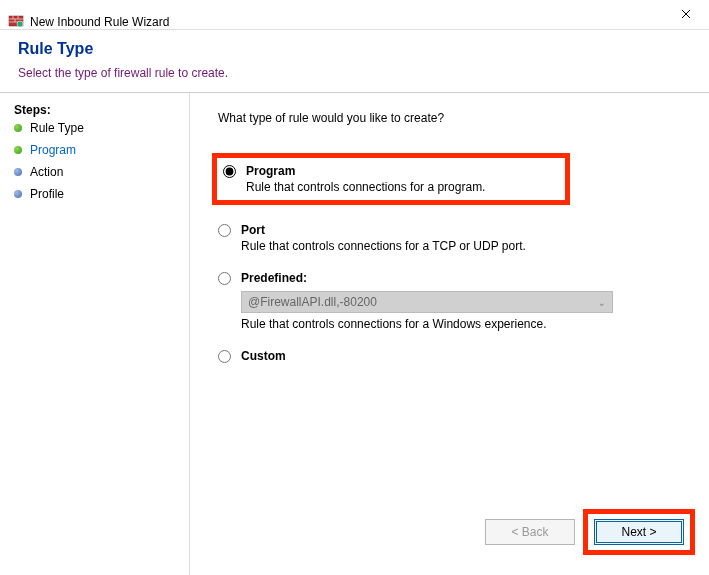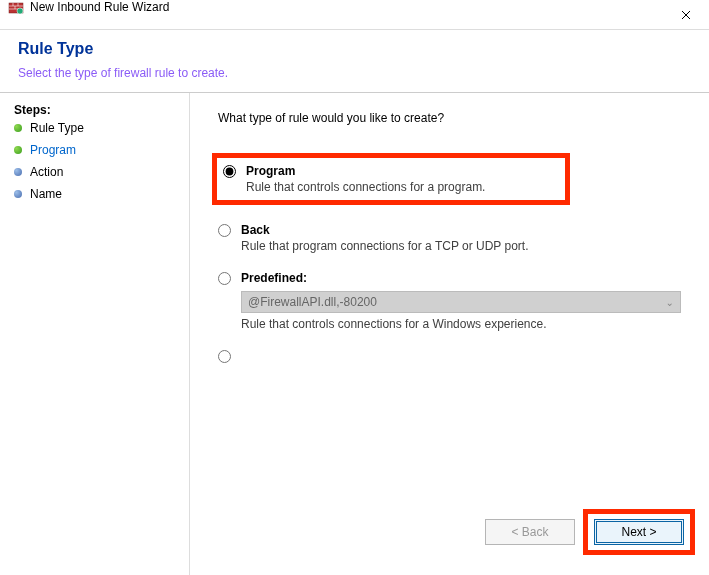--- a/index.html
+++ b/index.html
@@ -7,21 +7,21 @@
       font-family: "Segoe UI", Tahoma, sans-serif;
       font-size: 12px;
       background: #fff;
       width: 709px;
       height: 575px;
       overflow: hidden;
       color: #000;
     }
     .titlebar {
       display: flex;
-      align-items: flex-start;
+      align-items: flex-end;
       height: 30px;
       padding: 0 8px;
       border-bottom: 1px solid #ddd;
     }
     .titlebar .icon { width: 16px; height: 16px; margin-right: 6px; display: inline-flex; }
     .titlebar .title { flex: 1; font-size: 12px; }
     .titlebar .close {
       width: 30px; height: 30px;
       display: flex; align-items: center; justify-content: center;
       font-size: 14px; cursor: pointer;
@@ -30,21 +30,21 @@
       padding: 10px 18px 12px 18px;
     }
     .header h1 {
       font-size: 16px;
       color: #003399;
       font-weight: bold;
       margin-bottom: 8px;
     }
     .header .subtitle {
       font-size: 12px;
-      color: #8b5cf6;
+      color: #701a75;
     }
     .body {
       display: flex;
       border-top: 1px solid #ccc;
       height: 495px;
     }
     .sidebar {
       width: 190px;
       padding: 10px 14px;
       border-right: 1px solid #ddd;
@@ -89,23 +89,23 @@
     }
     .radio {
       width: 13px; height: 13px;
       margin-top: 1px;
       margin-right: 10px;
       flex-shrink: 0;
       accent-color: #000;
     }
     .opt-body { flex: 1; }
     .opt-title { font-weight: bold; font-size: 12px; }
-    .opt-desc { font-size: 12px; color: #404040; margin-top: 2px; }
+    .opt-desc { font-size: 12px; color: #000000; margin-top: 2px; }
     .predef-select {
-      width: 440px;
+      width: 372px;
       height: 22px;
       background: #d0d0d0;
       color: #666;
       border: 1px solid #bbb;
       padding: 0 6px;
       margin: 6px 0 4px 0;
       display: flex;
       align-items: center;
       font-size: 12px;
       justify-content: space-between;
@@ -193,21 +193,21 @@
     <div class="step active">
       <span class="bullet"></span>
       <span class="label">Program</span>
     </div>
     <div class="step pending">
       <span class="bullet"></span>
       <span class="label">Action</span>
     </div>
     <div class="step pending">
       <span class="bullet"></span>
-      <span class="label">Name</span>
+      <span class="label">Profile</span>
     </div>
   </div>
 
   <div class="main">
     <div class="question">What type of rule would you like to create?</div>
 
     <div class="option-group">
 
       <div class="option">
         <div class="highlight-red">
@@ -218,22 +218,22 @@
               <div class="opt-desc">Rule that controls connections for a program.</div>
             </div>
           </div>
         </div>
       </div>
 
       <div class="option">
         <div class="option-row">
           <input type="radio" class="radio" name="ruletype" style="">
           <div class="opt-body">
-            <div class="opt-title">Back</div>
-            <div class="opt-desc">Rule that program connections for a TCP or UDP port.</div>
+            <div class="opt-title">Port</div>
+            <div class="opt-desc">Rule that controls connections for a TCP or UDP port.</div>
           </div>
         </div>
       </div>
 
       <div class="option">
         <div class="option-row">
           <input type="radio" class="radio" name="ruletype" style="">
           <div class="opt-body">
             <div class="opt-title">Predefined:</div>
             <div class="predef-select">
@@ -242,20 +242,21 @@
             </div>
             <div class="opt-desc">Rule that controls connections for a Windows experience.</div>
           </div>
         </div>
       </div>
 
       <div class="option">
         <div class="option-row">
           <input type="radio" class="radio" name="ruletype" style="">
           <div class="opt-body">
+            <div class="opt-title">Custom</div>
           </div>
         </div>
       </div>
 
     </div>
 
     <div class="footer">
       <button class="btn disabled">&lt; Back</button>
       <span class="next-wrap">
         <button class="btn primary">Next &gt;</button>

